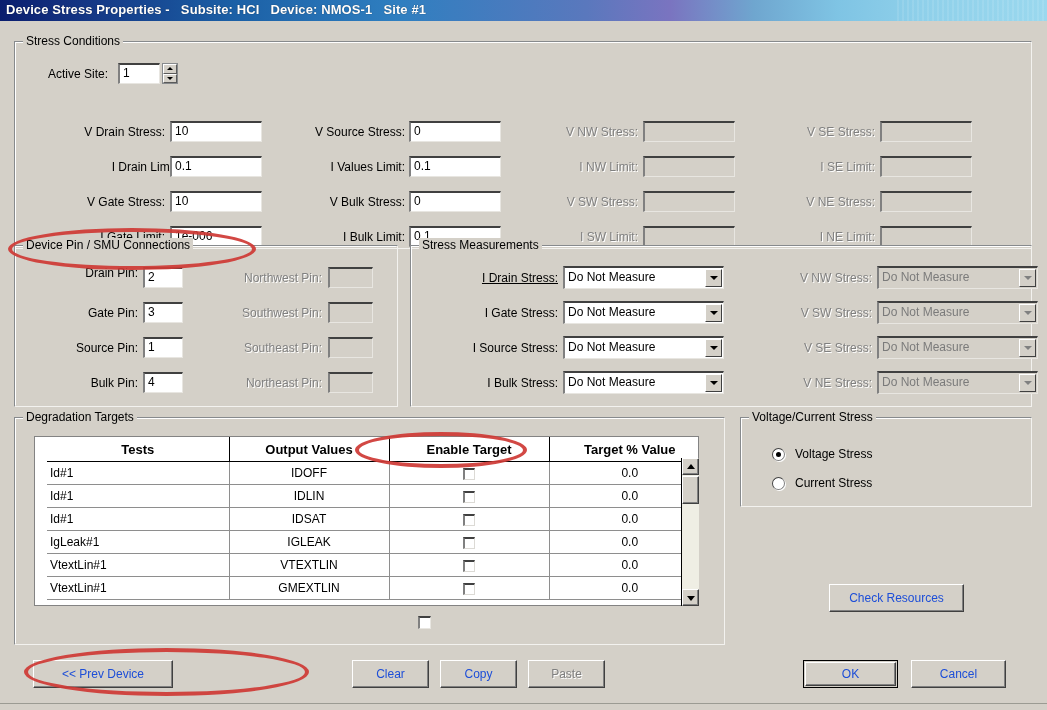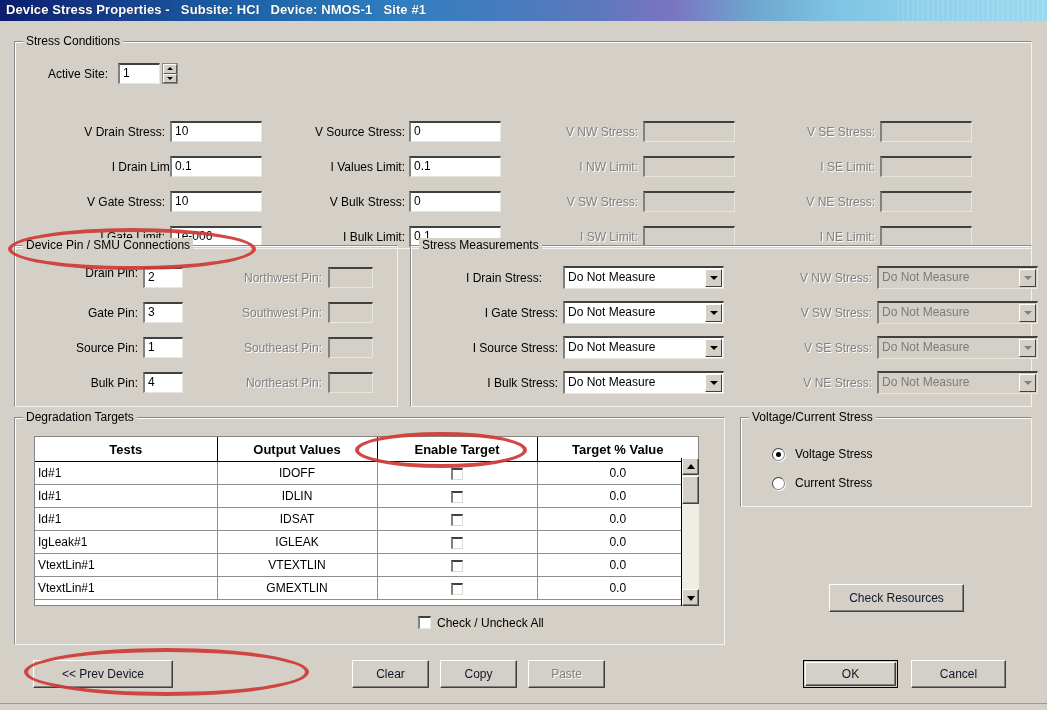--- a/index.html
+++ b/index.html
@@ -197,21 +197,21 @@
   .btn {
     position: absolute;
     box-sizing: border-box;
     background: #d4d0c8;
     border: 1px solid #ffffff;
     border-right-color: #404040;
     border-bottom-color: #404040;
     box-shadow: inset -1px -1px 0 #808080;
     font-family: "Liberation Sans", sans-serif;
     font-size: 12px;
-    color: #0f172a;
+    color: #1d4ed8;
     text-align: center;
     cursor: default;
     white-space: nowrap;
     overflow: hidden;
   }
   .btn.dis { color: #808080; text-shadow: 1px 1px 0 #ffffff; }
   .btn.default {
     border: 1px solid #000;
     box-shadow: none;
   }
@@ -263,21 +263,21 @@
   
   .tablewrap {
     position: absolute;
     box-sizing: border-box;
     background: #ffffff;
     border: 1px solid #838383;
     overflow: hidden;
   }
   .grid {
     position: absolute;
-    left: 0; top: 0;
+    left: 12px; top: 0;
     width: 100%;
     border-collapse: collapse;
     table-layout: fixed;
     font-size: 12px;
     padding-left: 36px;
   }
   .grid th {
     height: 24px;
     background: #ffffff;
     border-right: 1px solid #000;
@@ -467,21 +467,21 @@
     <div class="tbox dis" style="left:328px; top:316px; width:45px; height:21px;"></div>
 
     <div class="lbl dis" style="left:212px; top:355px; width:110px;">Northeast Pin:</div>
     <div class="tbox dis" style="left:328px; top:351px; width:45px; height:21px;"></div>
 
     <div class="group" style="left:410px; top:224px; width:622px; height:162px;">
       <div class="ginner"></div>
       <div class="glabel">Stress Measurements</div>
     </div>
 
-    <div class="lbl" style="left:424px; top:250px; width:118px;">I Drain Stress:</div>
+    <div class="lbl" style="left:440px; top:250px; width:118px;text-decoration:underline;">I Drain Stress:</div>
     <div class="combo" style="left:563px; top:245px; width:161px; height:23px;">
       <span>Do Not Measure</span>
       <div class="arrowbtn">
           <i></i>
         </div>
     </div>
 
     <div class="lbl" style="left:440px; top:285px; width:118px;">I Gate Stress:</div>
     <div class="combo" style="left:563px; top:280px; width:161px; height:23px;">
       <span>Do Not Measure</span>
@@ -604,21 +604,20 @@
       <div class="sb up" style="top:0;">
           <i></i>
         </div>
       <div class="thumb" style="top:18px; height:28px;"></div>
       <div class="sb dn" style="bottom:0;">
           <i></i>
         </div>
     </div>
 
     <div class="cb" style="left:418px; top:595px;"></div>
-    <div class="lbl" style="left:437px; top:595px; width:200px; text-align:left;">Check / Uncheck All</div>
 
     <div class="group" style="left:740px; top:396px; width:292px; height:90px;">
       <div class="ginner"></div>
       <div class="glabel">Voltage/Current Stress</div>
     </div>
 
     <div class="radio" style="left:772px; top:427px;">
       <div class="dot"></div>
     </div>
     <div class="lbl" style="left:795px; top:426px; width:160px; text-align:left;">Voltage Stress</div>

